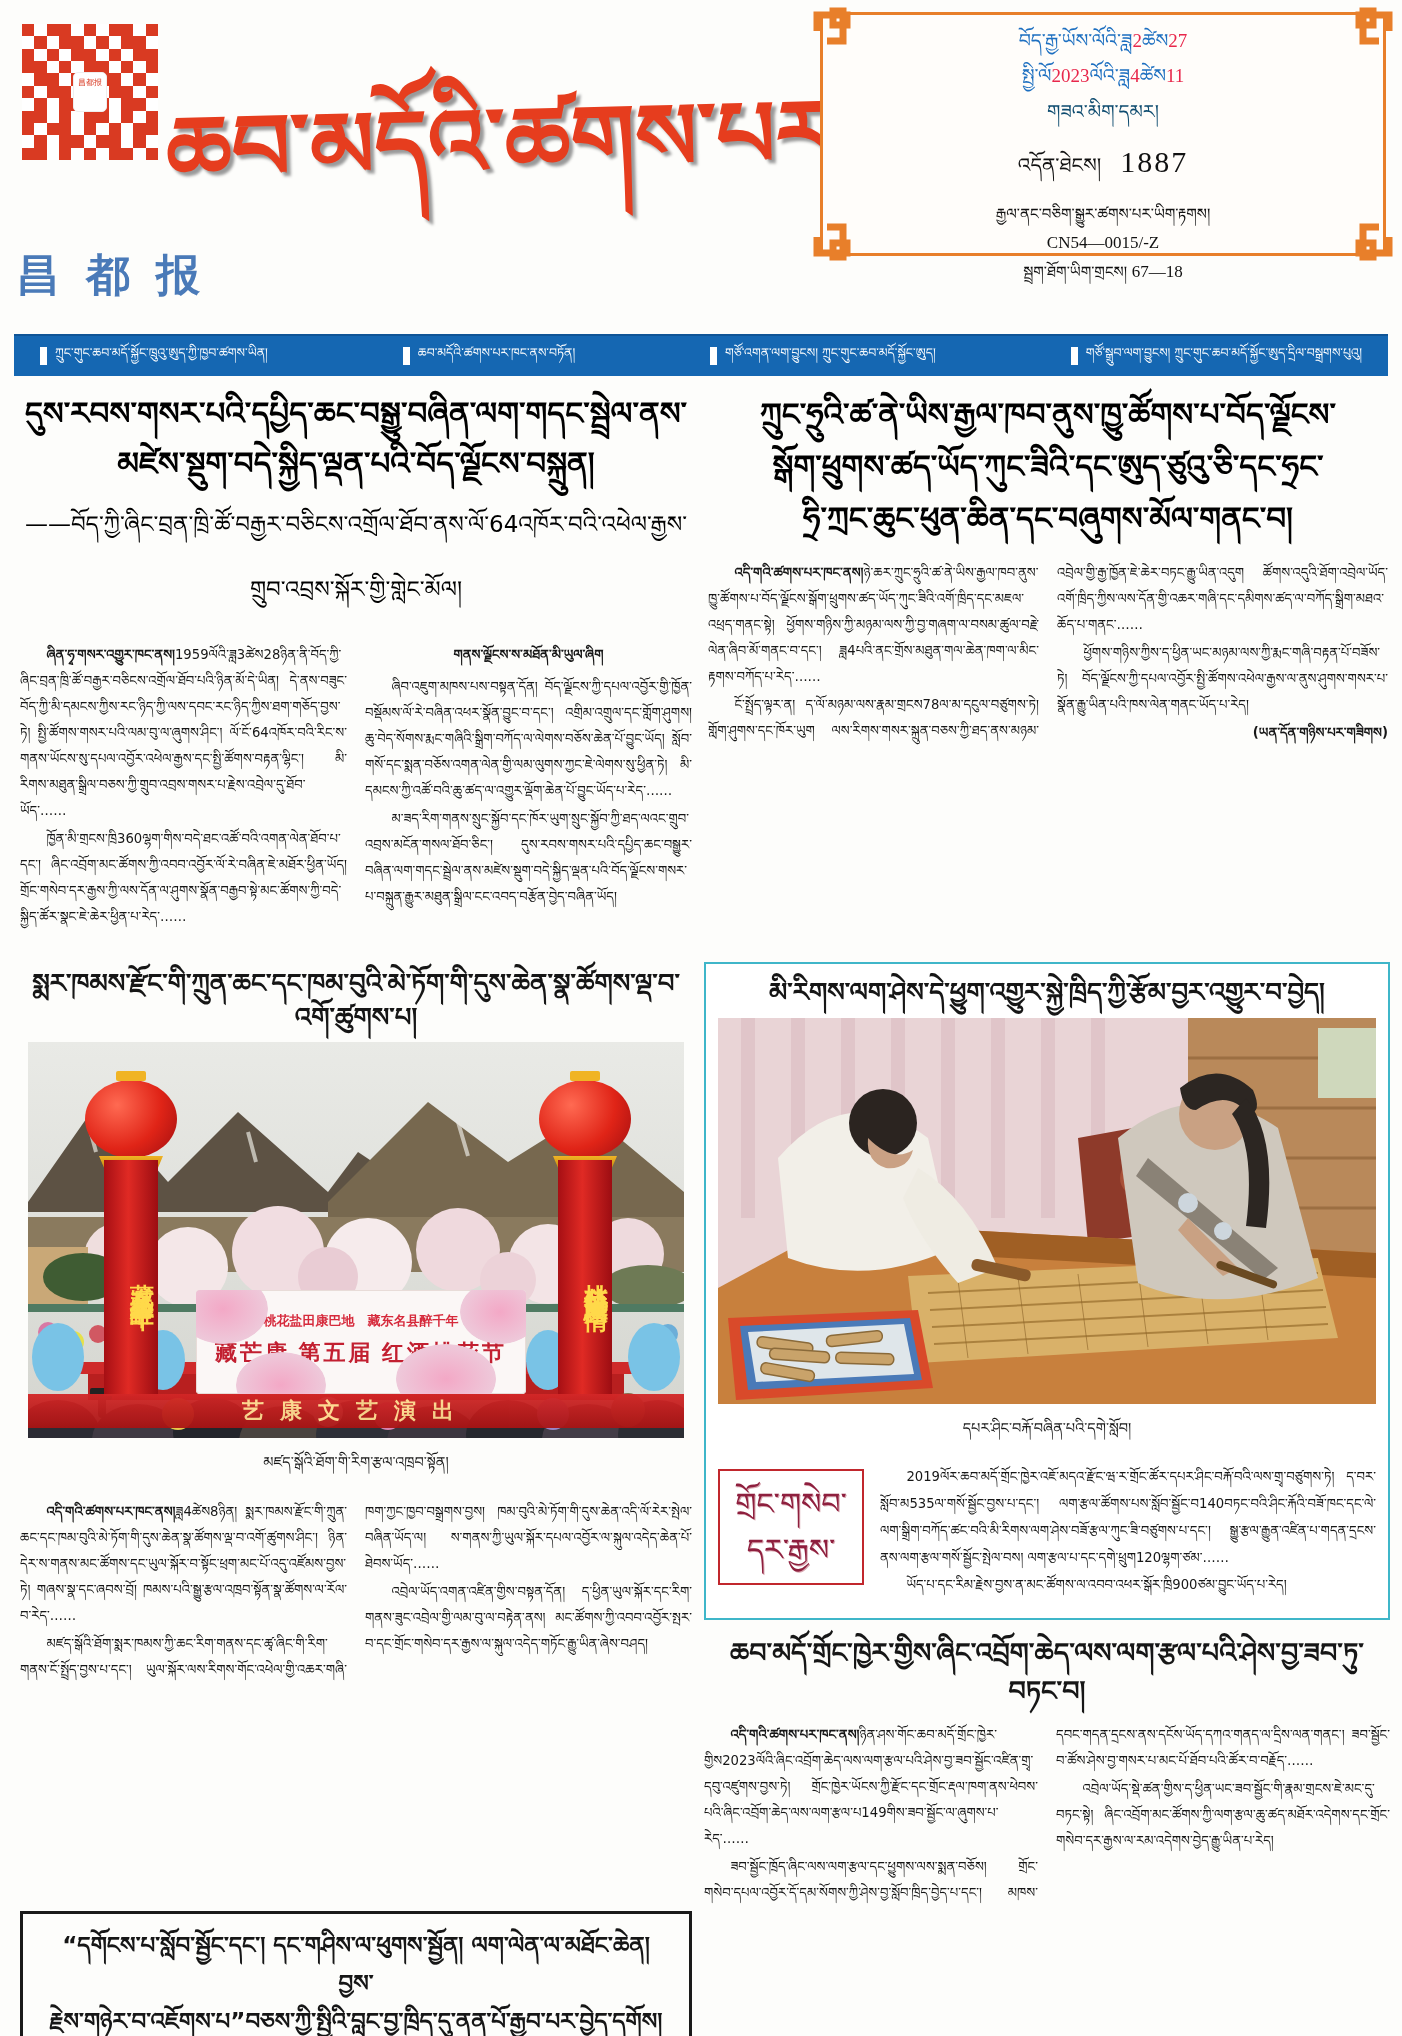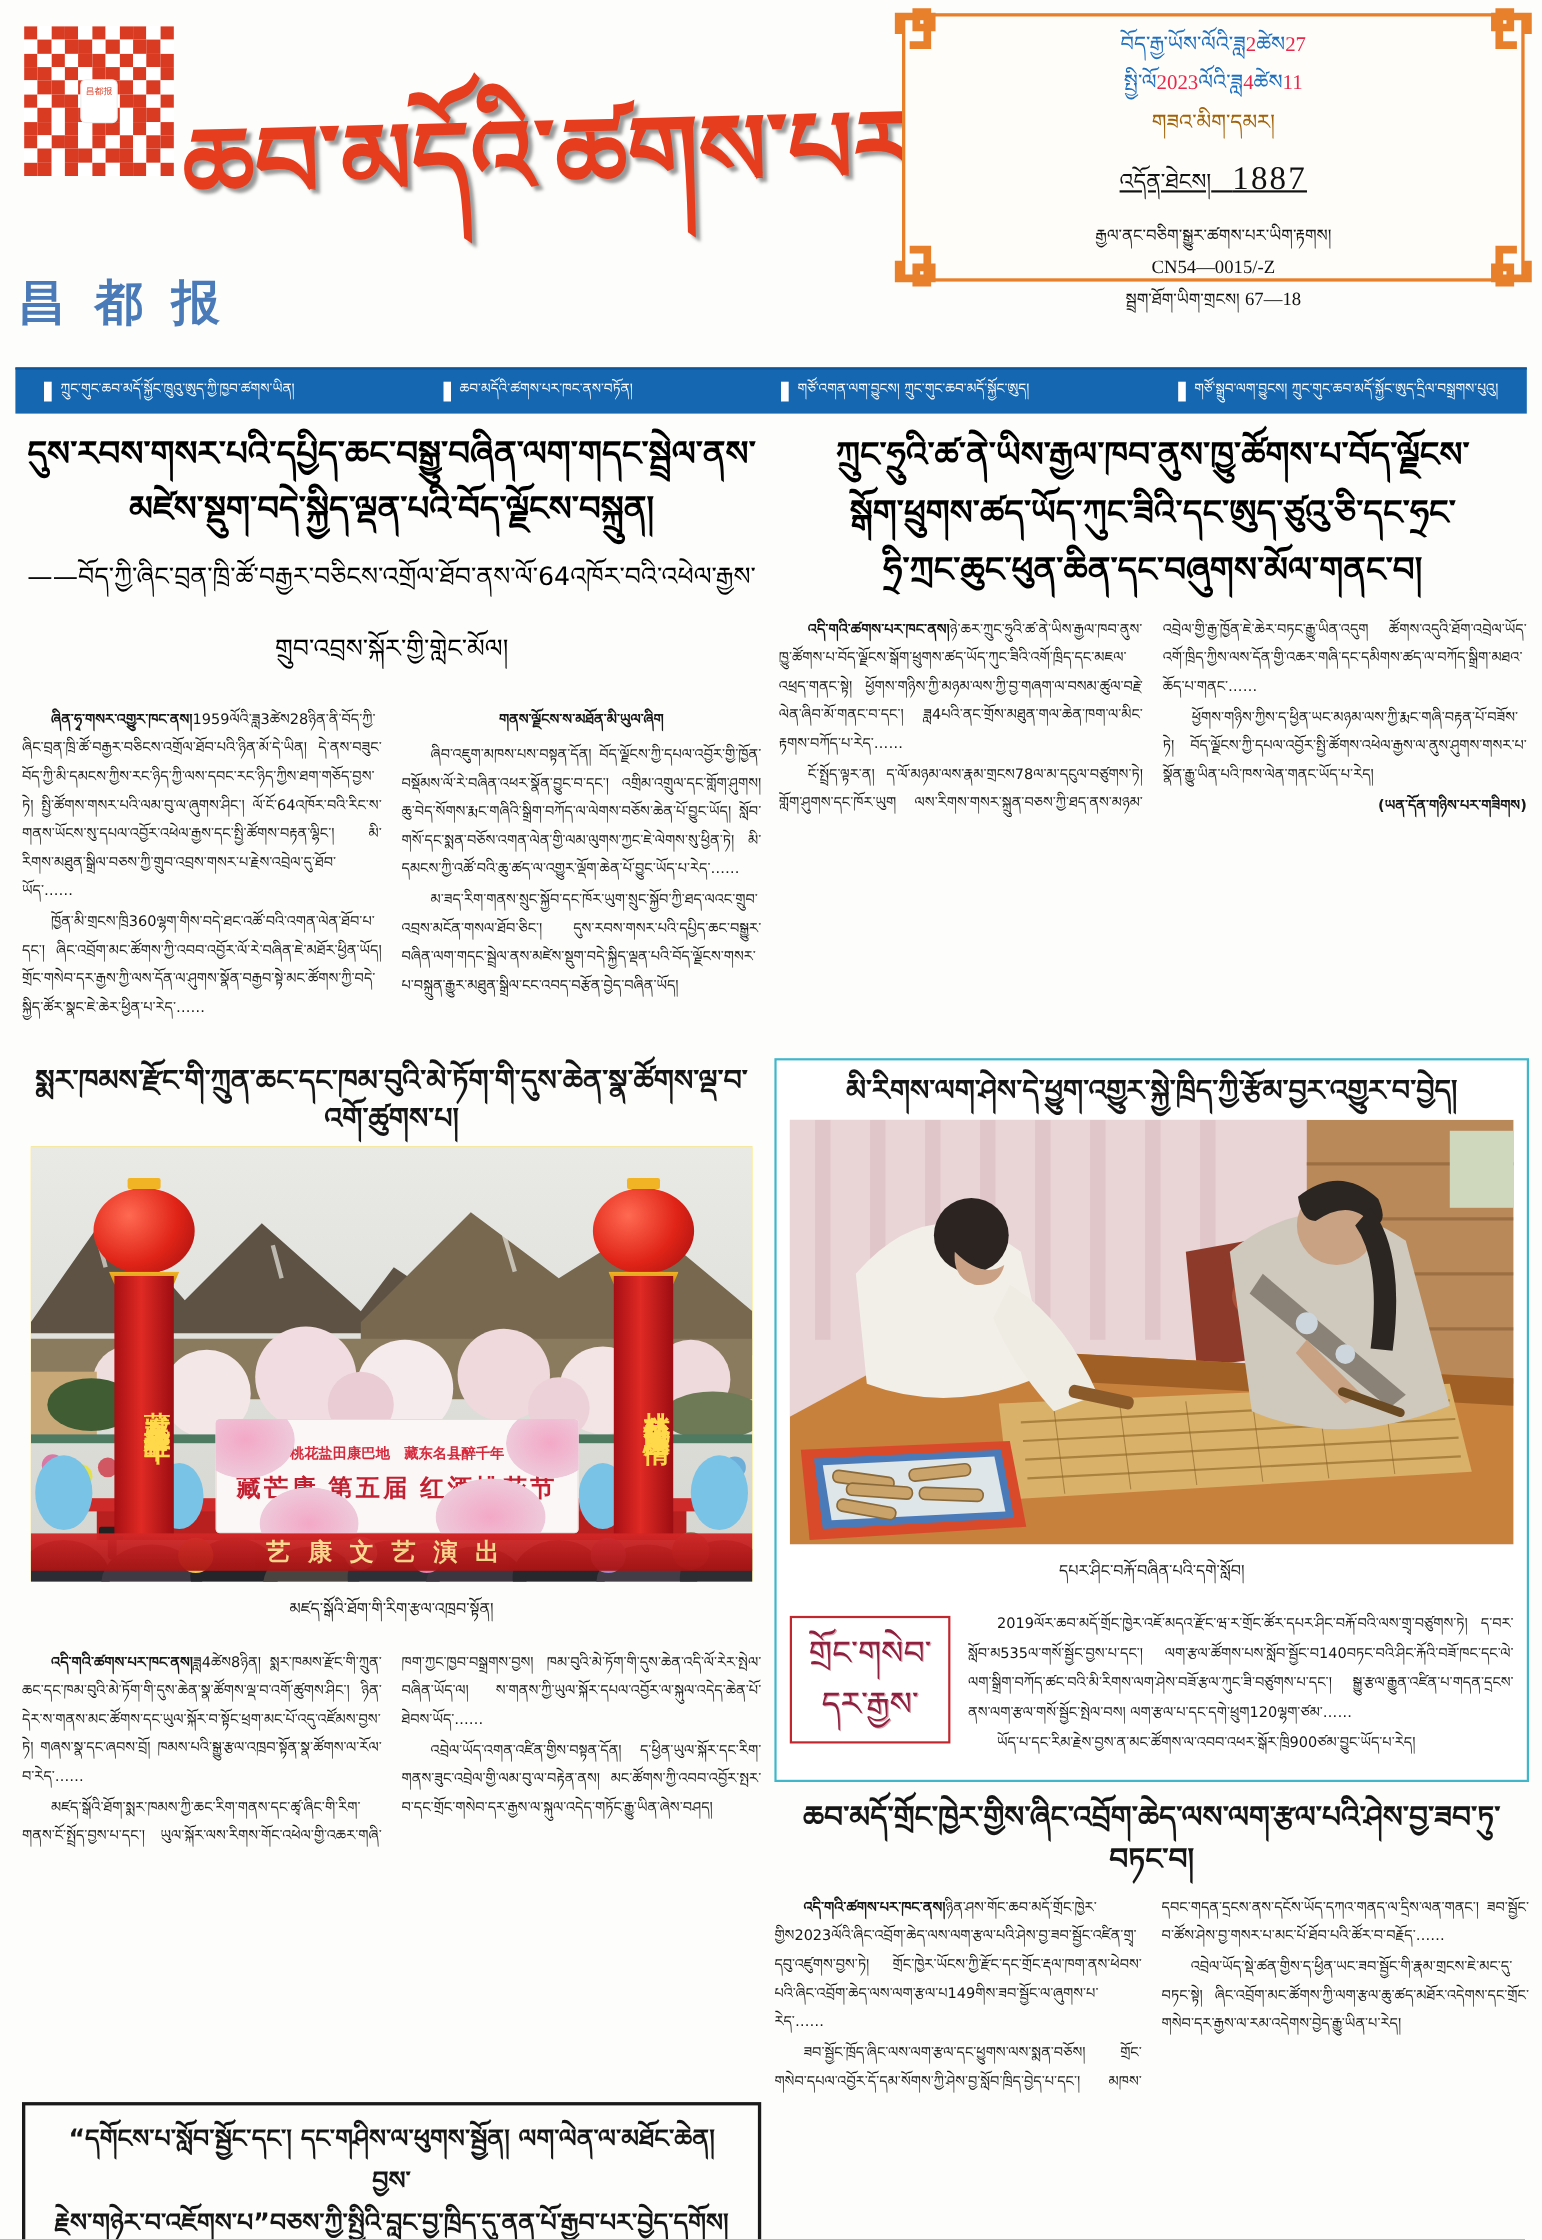--- a/index.html
+++ b/index.html
@@ -21,22 +21,22 @@
   .masthead-text{font-size:92px;font-weight:bold;color:#e63d1e;transform:rotate(-1.5deg);
       text-shadow:4px 4px 3px #9a9a9a;white-space:nowrap;line-height:1;}
   .infobox{position:absolute;right:16px;top:12px;width:566px;height:244px;border:3px solid #e87f2a;
       background:#fffdfa;box-sizing:border-box;text-align:center;padding-top:8px;}
   .knot{position:absolute;width:54px;height:54px;}
   .knot svg{width:100%;height:100%;}
   .k-tl{left:-14px;top:-14px;} .k-tr{right:-14px;top:-14px;transform:scaleX(-1);}
   .k-bl{left:-14px;bottom:-14px;transform:scaleY(-1);} .k-br{right:-14px;bottom:-14px;transform:scale(-1,-1);}
   .ib-line{font-size:19px;line-height:34px;color:#1d6fc0;}
   .ib-line .num{color:#e8274b;font-family:"Liberation Serif",serif;}
-  .ib-black{color:#a16207;font-size:19px;line-height:36px;}
-  .ib-issue{font-size:20px;color:#111;margin-top:14px;text-decoration:underline;}
+  .ib-black{color:#0c4a6e;font-size:19px;line-height:36px;}
+  .ib-issue{font-size:20px;color:#111;margin-top:14px;}
   .ib-issue .big{font-family:"Liberation Serif",serif;font-size:30px;letter-spacing:2px;}
   .ib-small{font-size:15px;color:#111;line-height:30px;}
   .ib-code{font-family:"Liberation Serif",serif;font-size:17px;color:#111;line-height:28px;}
   
   .navbar{position:absolute;left:14px;right:14px;top:334px;height:42px;background:#1567b2;
       display:flex;align-items:center;justify-content:space-between;padding:0 26px;box-sizing:border-box;
       border-top:2px solid #0f5496;}
   .nav-item{display:flex;align-items:center;color:#fff;font-size:12.5px;white-space:nowrap;overflow:hidden;}
   .nav-item .tick{display:inline-block;width:7px;height:18px;background:#fff;margin-right:8px;flex:none;}
   

